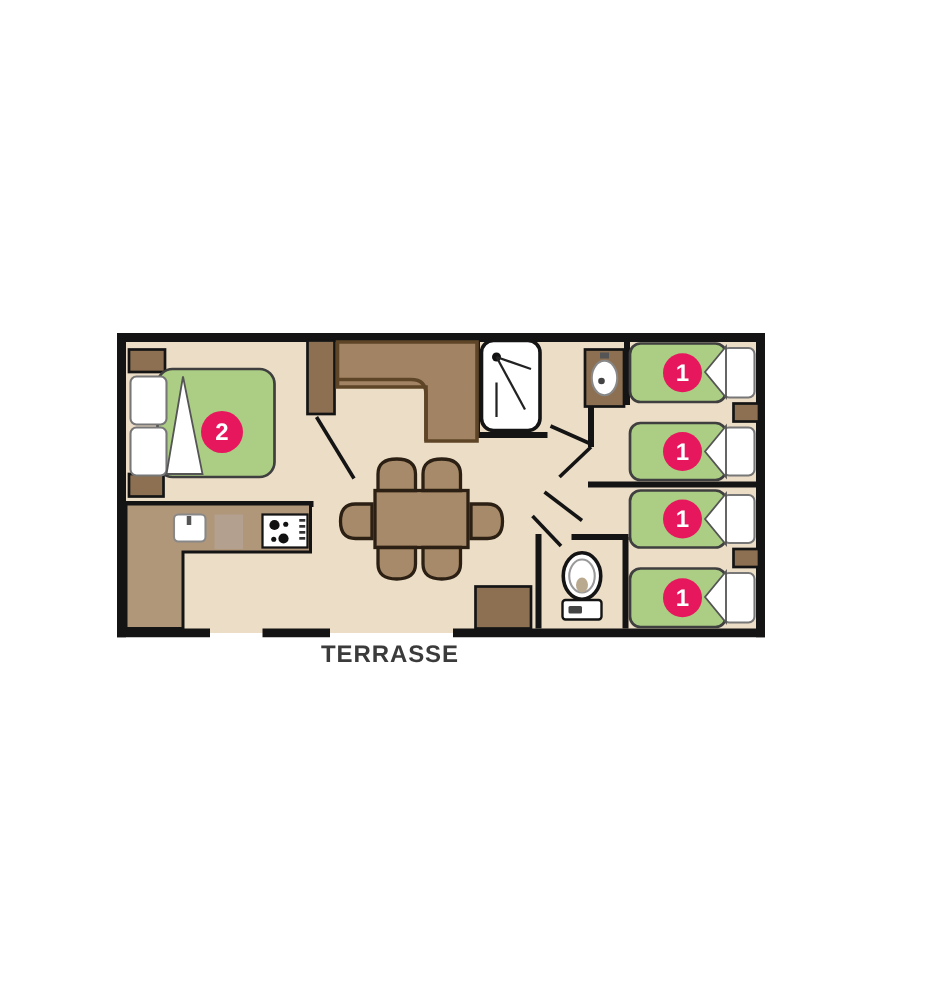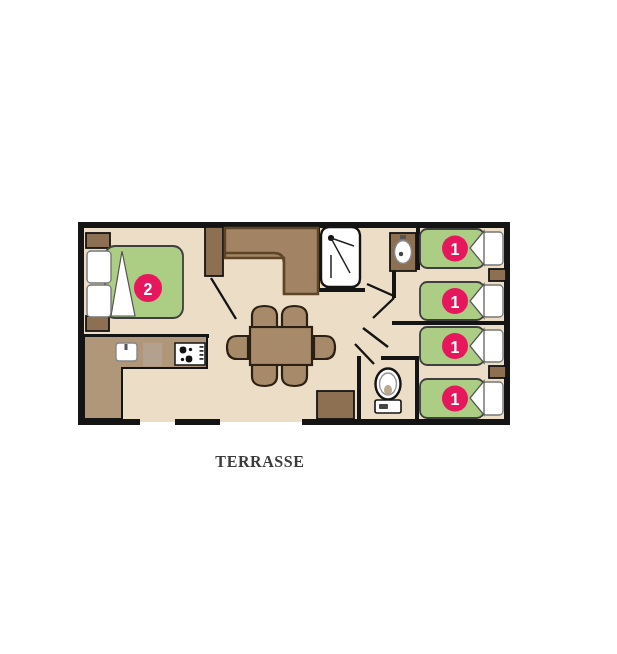--- a/index.html
+++ b/index.html
@@ -21,22 +21,22 @@
   .tbl{fill:var(--c-table-brown);stroke:#2b2013;stroke-width:2.2;}
   .green{fill:var(--c-mattress-green);stroke:#3f3f3f;stroke-width:1.8;}
   .pillow{fill:#fff;stroke:#777;stroke-width:1.4;}
   .sheet{fill:#fff;stroke:#555;stroke-width:1.2;}
   .fixture{fill:#fff;stroke:var(--c-wall);stroke-width:2.4;}
   .badge{fill:var(--c-badge-pink);}
   .badge-num{fill:#ffffff;font:700 16px "Liberation Sans",sans-serif;
              text-anchor:middle;dominant-baseline:central;}
   .line{stroke:var(--c-wall);stroke-width:2.4;fill:none;}
   .thin{stroke:#222;stroke-width:1.5;fill:none;}
-  .terrace{position:absolute;left:170px;top:453px;width:180px;text-align:center;
-           color:var(--c-text);font-weight:700;font-size:16px;letter-spacing:.6px;font-family:Liberation Serif, serif;}
+  .terrace{position:absolute;left:170px;top:428px;width:180px;text-align:center;
+           color:var(--c-text);font-weight:700;font-size:16px;letter-spacing:.6px;}
 </style>
 </head>
 <body>
 
 <svg class="plan" width="432" height="203" viewBox="0 0 432 203">
 
   <rect class="floor" x="3" y="3" width="426" height="197"></rect>
 
   <g>
     <rect class="wall" x="0" y="0" width="432" height="6"></rect>

